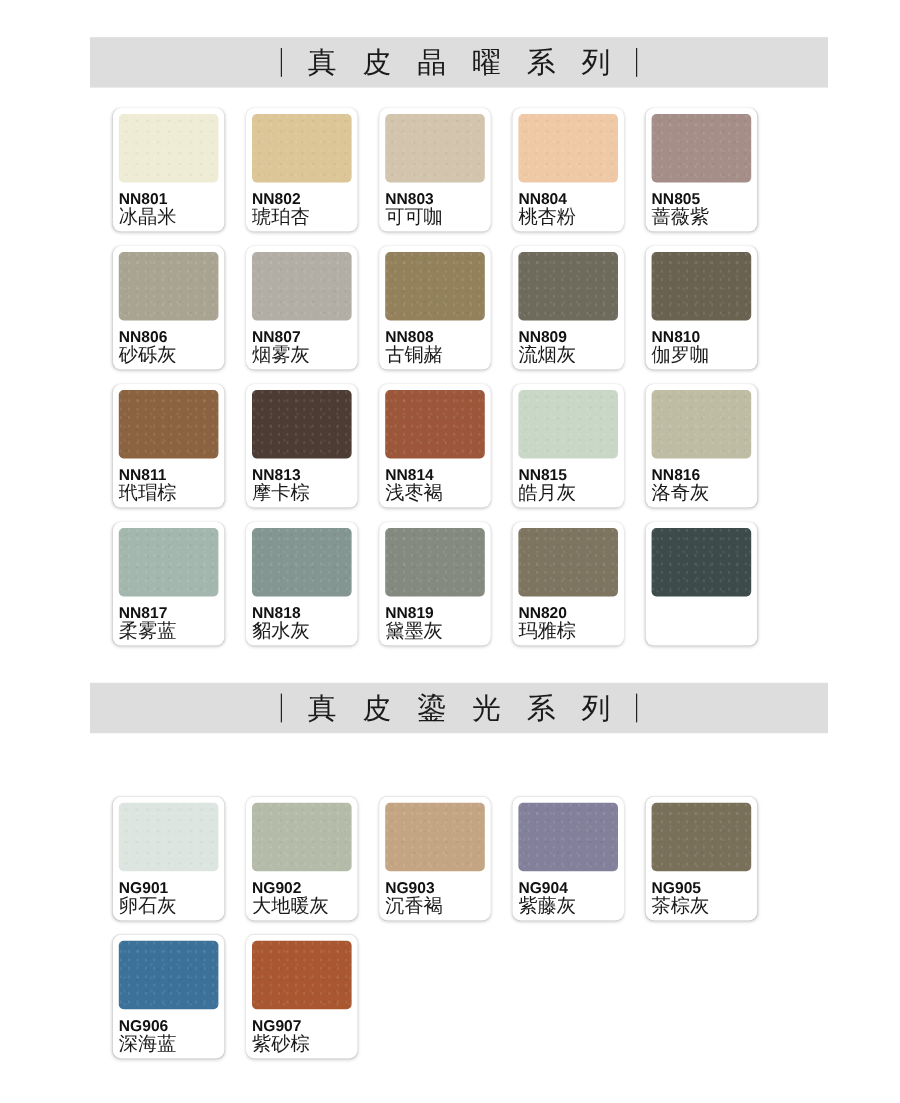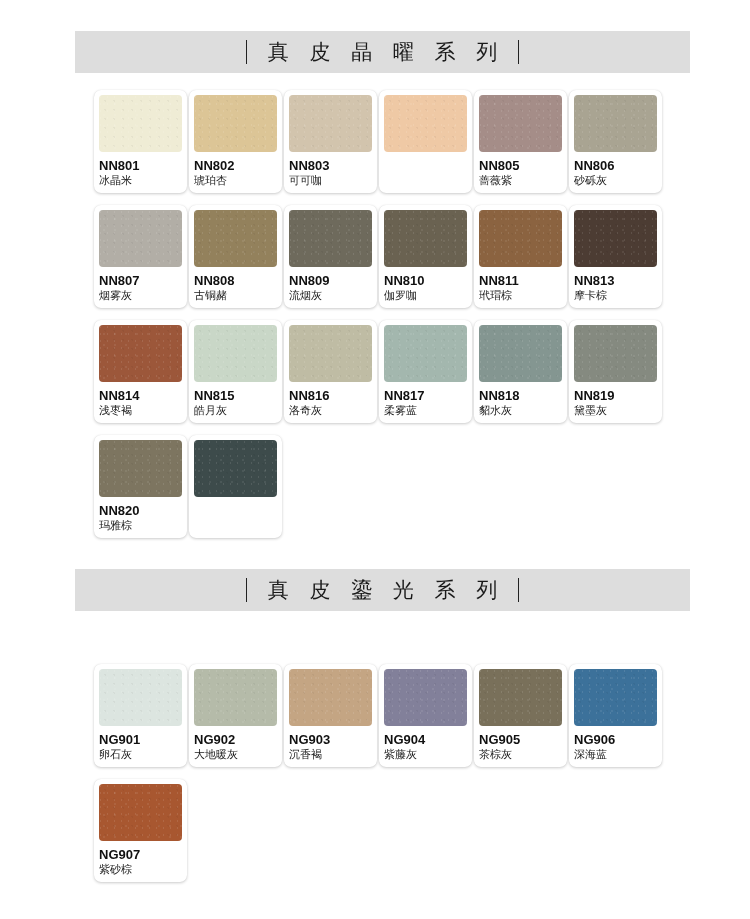--- a/index.html
+++ b/index.html
@@ -38,21 +38,21 @@
     justify-content: center;
     gap: 14px;
   }
   .hdr-rule {
     display: block;
     width: 1px;
     height: 24px;
     background: #222222;
   }
   .section-title {
-    font-size: 21px;
+    font-size: 24px;
     font-weight: 400;
     color: #1a1a1a;
     letter-spacing: 7px;
     text-indent: 7px;
     line-height: 1;
     white-space: nowrap;
     font-family: "DejaVu Sans", "Liberation Sans", sans-serif;
   }
 
   
@@ -60,21 +60,21 @@
     position: absolute;
     left: 94px;
     width: 580px;
     display: flex;
     flex-wrap: wrap;
     gap: 0px;
   }
   .card {
     width: 93px;
     height: 103px;
-    margin-right: 2px;
+    margin-right: 18px;
     margin-bottom: 12px;
     background: #ffffff;
     border-radius: 7px;
     box-shadow: 0 1px 3px rgba(0,0,0,0.20), 0 0 1px rgba(0,0,0,0.10);
     box-sizing: border-box;
     padding: 5px 5px 0 5px;
     overflow: hidden;
     position: relative;
   }
   .swatch {
@@ -100,21 +100,21 @@
   }
   .code {
     font-size: 13px;
     font-weight: bold;
     color: #111111;
     line-height: 14px;
     letter-spacing: 0px;
     font-family: "Liberation Sans", "DejaVu Sans", sans-serif;
   }
   .cname {
-    font-size: 11px;
+    font-size: 16px;
     font-weight: 400;
     color: #1a1a1a;
     line-height: 15px;
     font-family: "DejaVu Sans", "Liberation Sans", sans-serif;
   }
 </style>
 </head>
 <body>
 
 <div class="page">
@@ -146,20 +146,24 @@
         </div>
         <div class="card">
           <div class="swatch" style="background: rgb(210, 196, 173);"></div>
           <div class="card-label">
             <div class="code">NN803</div>
             <div class="cname">可可咖</div>
           </div>
         </div>
         <div class="card">
           <div class="swatch" style="background: rgb(239, 201, 165);"></div>
+          <div class="card-label">
+            <div class="code">NN804</div>
+            <div class="cname">桃杏粉</div>
+          </div>
         </div>
         <div class="card">
           <div class="swatch" style="background: rgb(165, 141, 136);"></div>
           <div class="card-label">
             <div class="code">NN805</div>
             <div class="cname">蔷薇紫</div>
           </div>
         </div>
         <div class="card">
           <div class="swatch" style="background: rgb(169, 164, 146);"></div>

